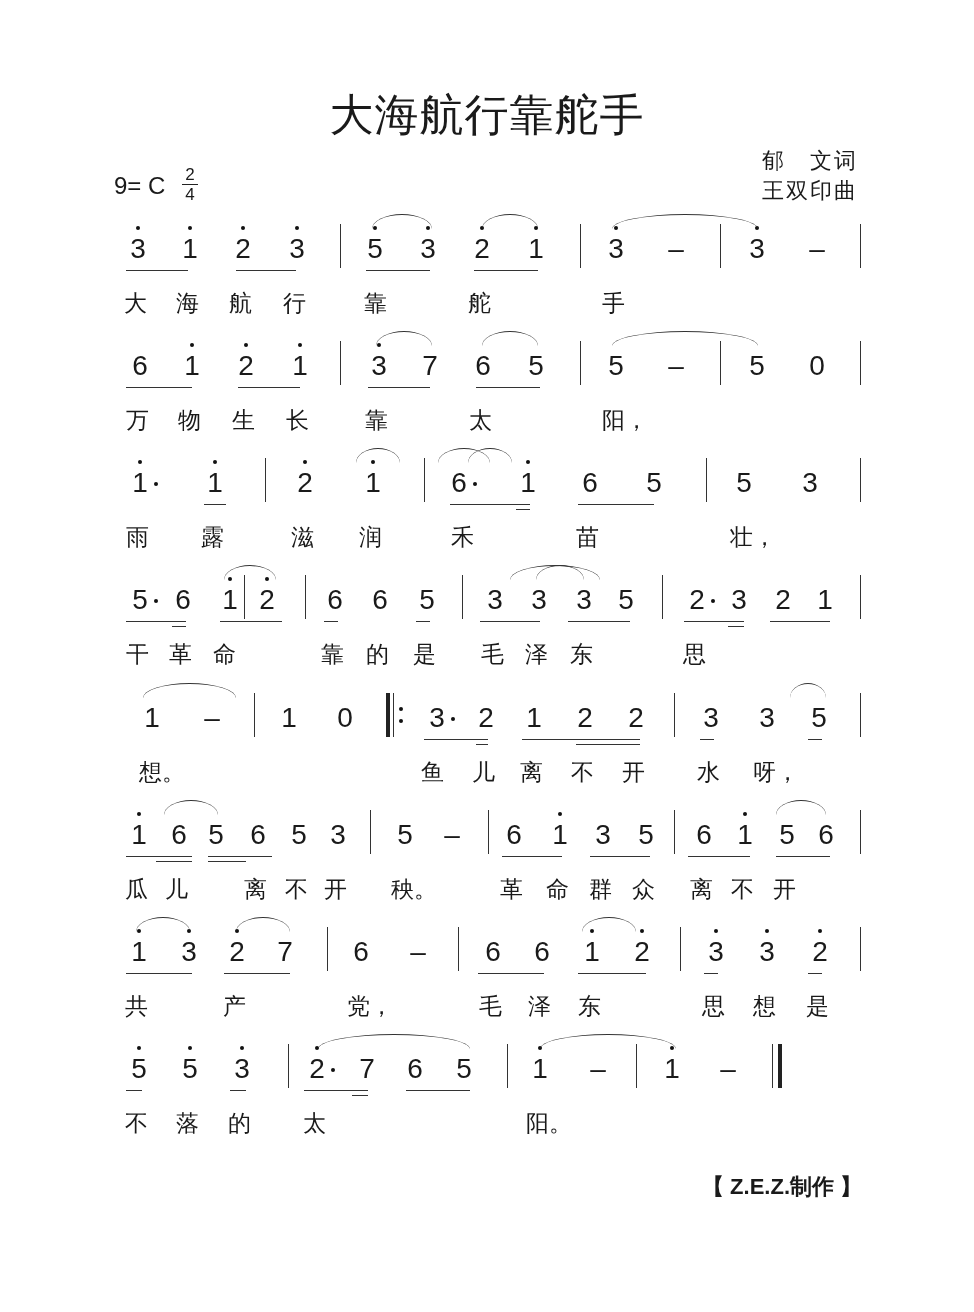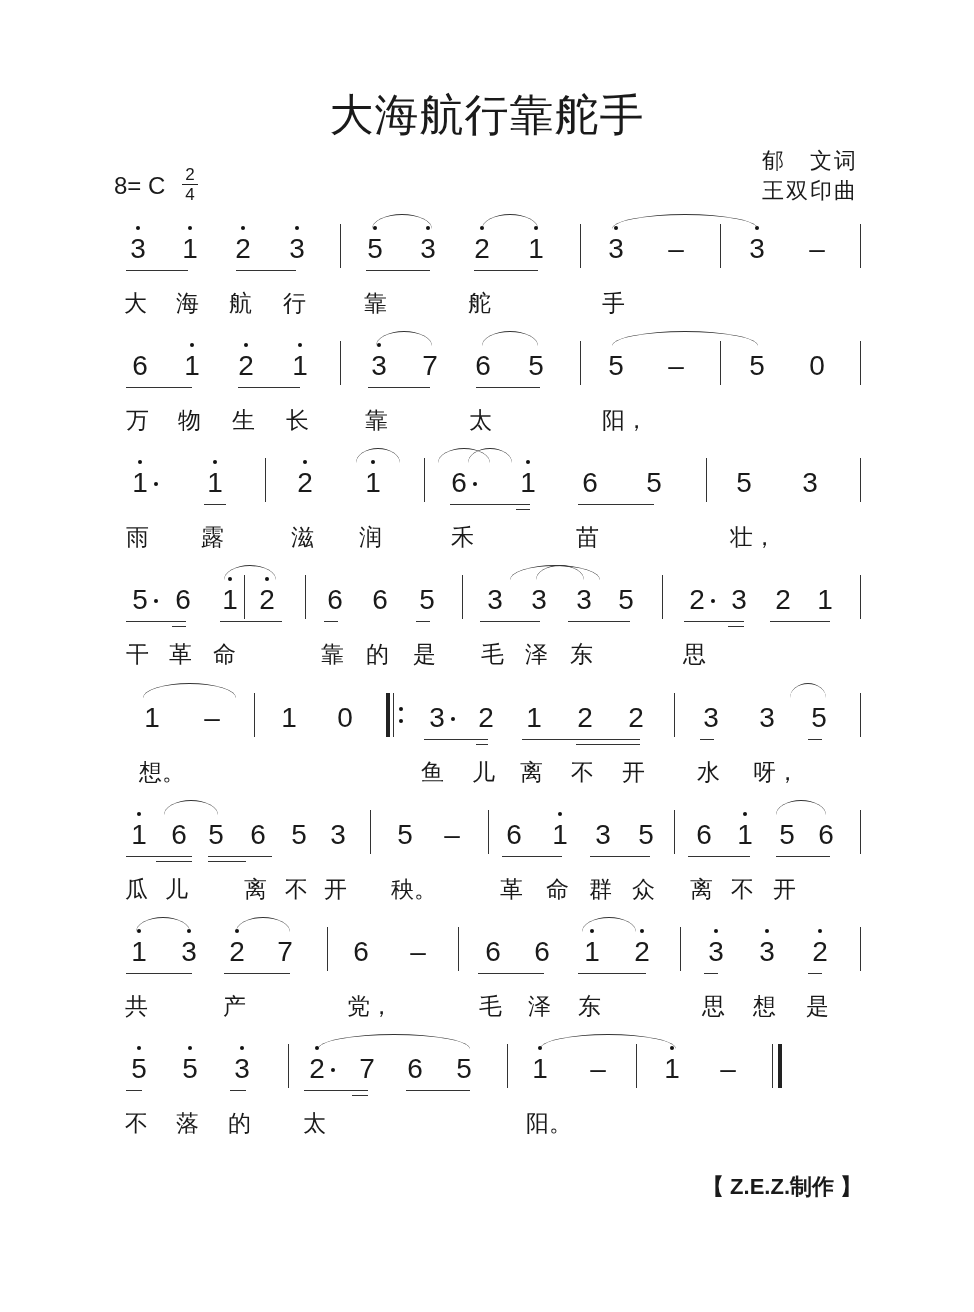--- a/index.html
+++ b/index.html
@@ -19,21 +19,21 @@
   .repeat-dots { position:absolute; top:6px; width:4px; }
   .repeat-dots i { display:block; width:4px; height:4px; border-radius:50%; background:#111; margin-bottom:8px; }
   .slur { position:absolute; height:14px; border-top:1.6px solid #333; border-radius:50% 50% 0 0 / 100% 100% 0 0; }
   .lyric { position:absolute; top:56px; width:30px; text-align:center; font-size:23px; line-height:30px; }
   .footer { position:absolute; top:1172px; left:702px; font-size:22px; font-weight:bold; font-family:"Liberation Sans", sans-serif; }
 </style>
 </head>
 <body>
 
 <div class="title">大海航行靠舵手</div>
-<div class="key">8= C</div>
+<div class="key">9= C</div>
 <div class="tsig">
   <div>2</div>
   <div class="line"></div>
   <div>4</div>
 </div>
 <div class="credit" style="top:146px;">郁　文词</div>
 <div class="credit" style="top:176px;">王双印曲</div>
 
 <div id="score">
     <div class="row" style="top: 232px;">

